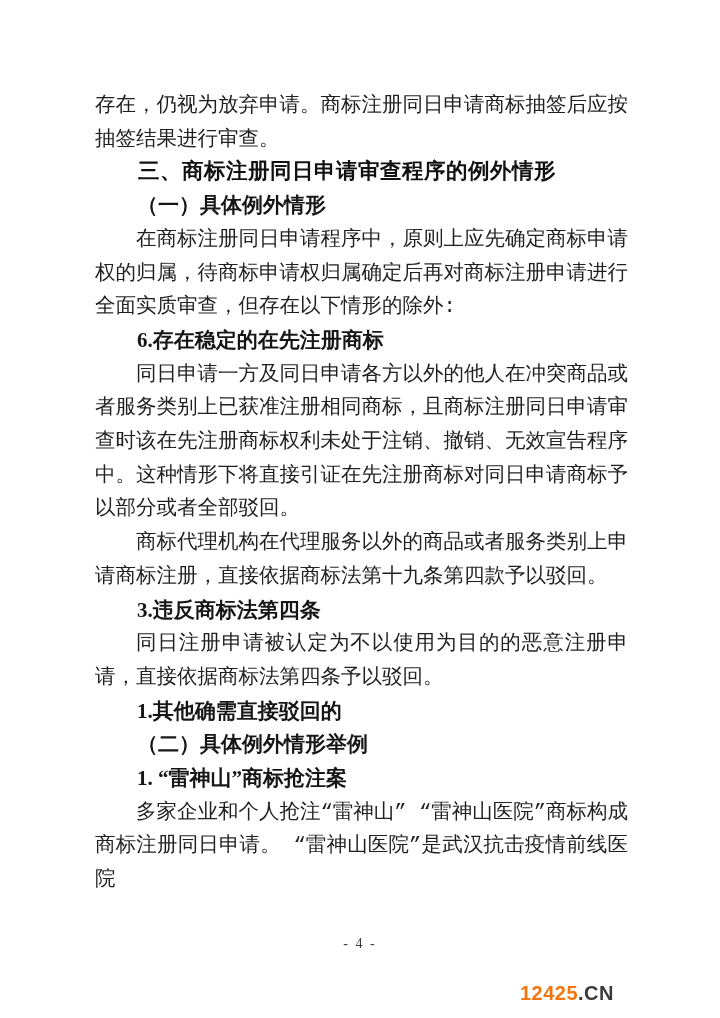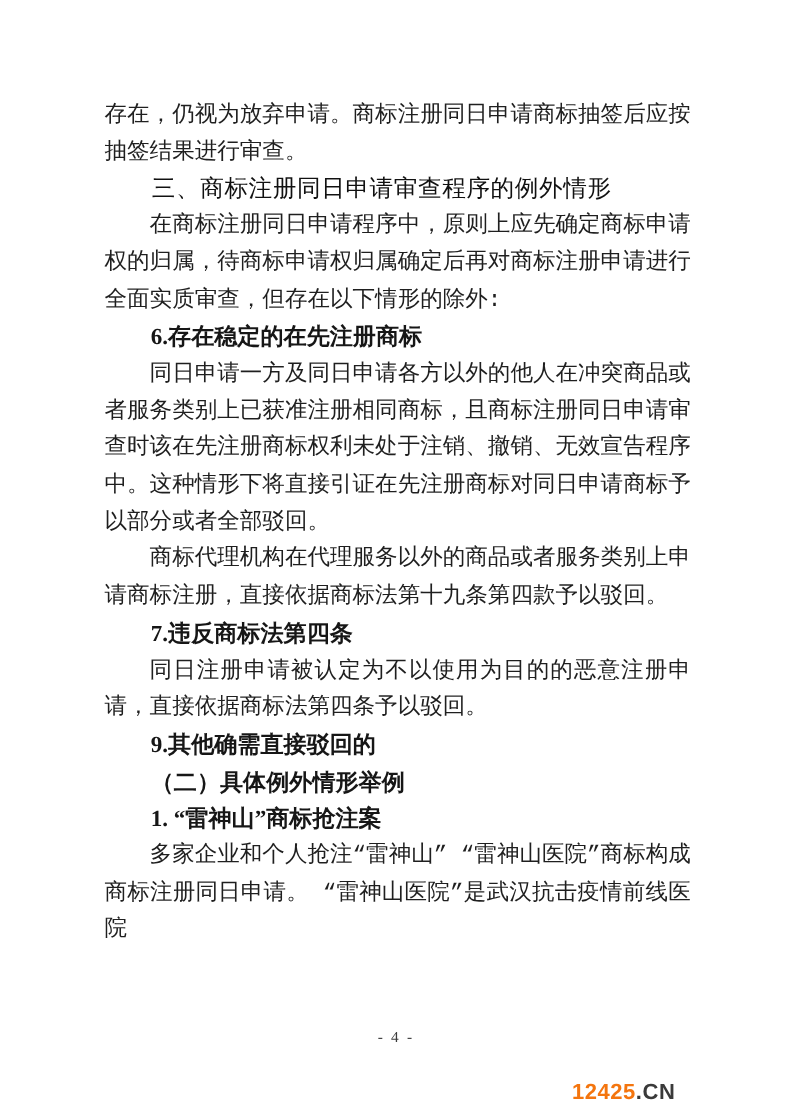--- a/index.html
+++ b/index.html
@@ -32,21 +32,21 @@
   .para {
     text-indent: 2em;
     font-family: Liberation Mono, monospace;
   }
   .para-continuation {
     text-indent: 0;
     font-family: "Liberation Serif", "DejaVu Serif", serif;
   }
   .heading-section {
     text-indent: 2em;
-    font-weight: normal;
+    font-weight: bold;
     color: #111111;
     font-size: 21.5px;
     font-family: "Liberation Sans", "DejaVu Sans", sans-serif;
     letter-spacing: 0.5px;
   }
   .heading-sub {
     text-indent: 2em;
     font-weight: bold;
     color: #161616;
     font-size: 21px;
@@ -84,27 +84,28 @@
   .watermark .wm-suffix { color: #3a3a3a; }
 </style>
 </head>
 <body>
 
 <div class="page">
 
   <div class="content">
     <div class="para-continuation">存在，仍视为放弃申请。商标注册同日申请商标抽签后应按抽签结果进行审查。</div>
     <div class="heading-section">三、商标注册同日申请审查程序的例外情形</div>
+    <div class="heading-sub">（一）具体例外情形</div>
     <div class="para">在商标注册同日申请程序中，原则上应先确定商标申请权的归属，待商标申请权归属确定后再对商标注册申请进行全面实质审查，但存在以下情形的除外:</div>
     <div class="heading-item">6.存在稳定的在先注册商标</div>
     <div class="para">同日申请一方及同日申请各方以外的他人在冲突商品或者服务类别上已获准注册相同商标，且商标注册同日申请审查时该在先注册商标权利未处于注销、撤销、无效宣告程序中。这种情形下将直接引证在先注册商标对同日申请商标予以部分或者全部驳回。</div>
     <div class="para">商标代理机构在代理服务以外的商品或者服务类别上申请商标注册，直接依据商标法第十九条第四款予以驳回。</div>
-    <div class="heading-item">7.违反商标法第四条</div>
+    <div class="heading-item">3.违反商标法第四条</div>
     <div class="para">同日注册申请被认定为不以使用为目的的恶意注册申请，直接依据商标法第四条予以驳回。</div>
-    <div class="heading-item">9.其他确需直接驳回的</div>
+    <div class="heading-item">1.其他确需直接驳回的</div>
     <div class="heading-sub">（二）具体例外情形举例</div>
     <div class="heading-item">1. “雷神山”商标抢注案</div>
     <div class="para">多家企业和个人抢注“雷神山” “雷神山医院”商标构成商标注册同日申请。 “雷神山医院”是武汉抗击疫情前线医院</div>
   </div>
 
   <div class="page-number">- 4 -</div>
 
   <div class="watermark">
     <span class="wm-number">12425</span><span class="wm-suffix">.CN</span>
   </div>

